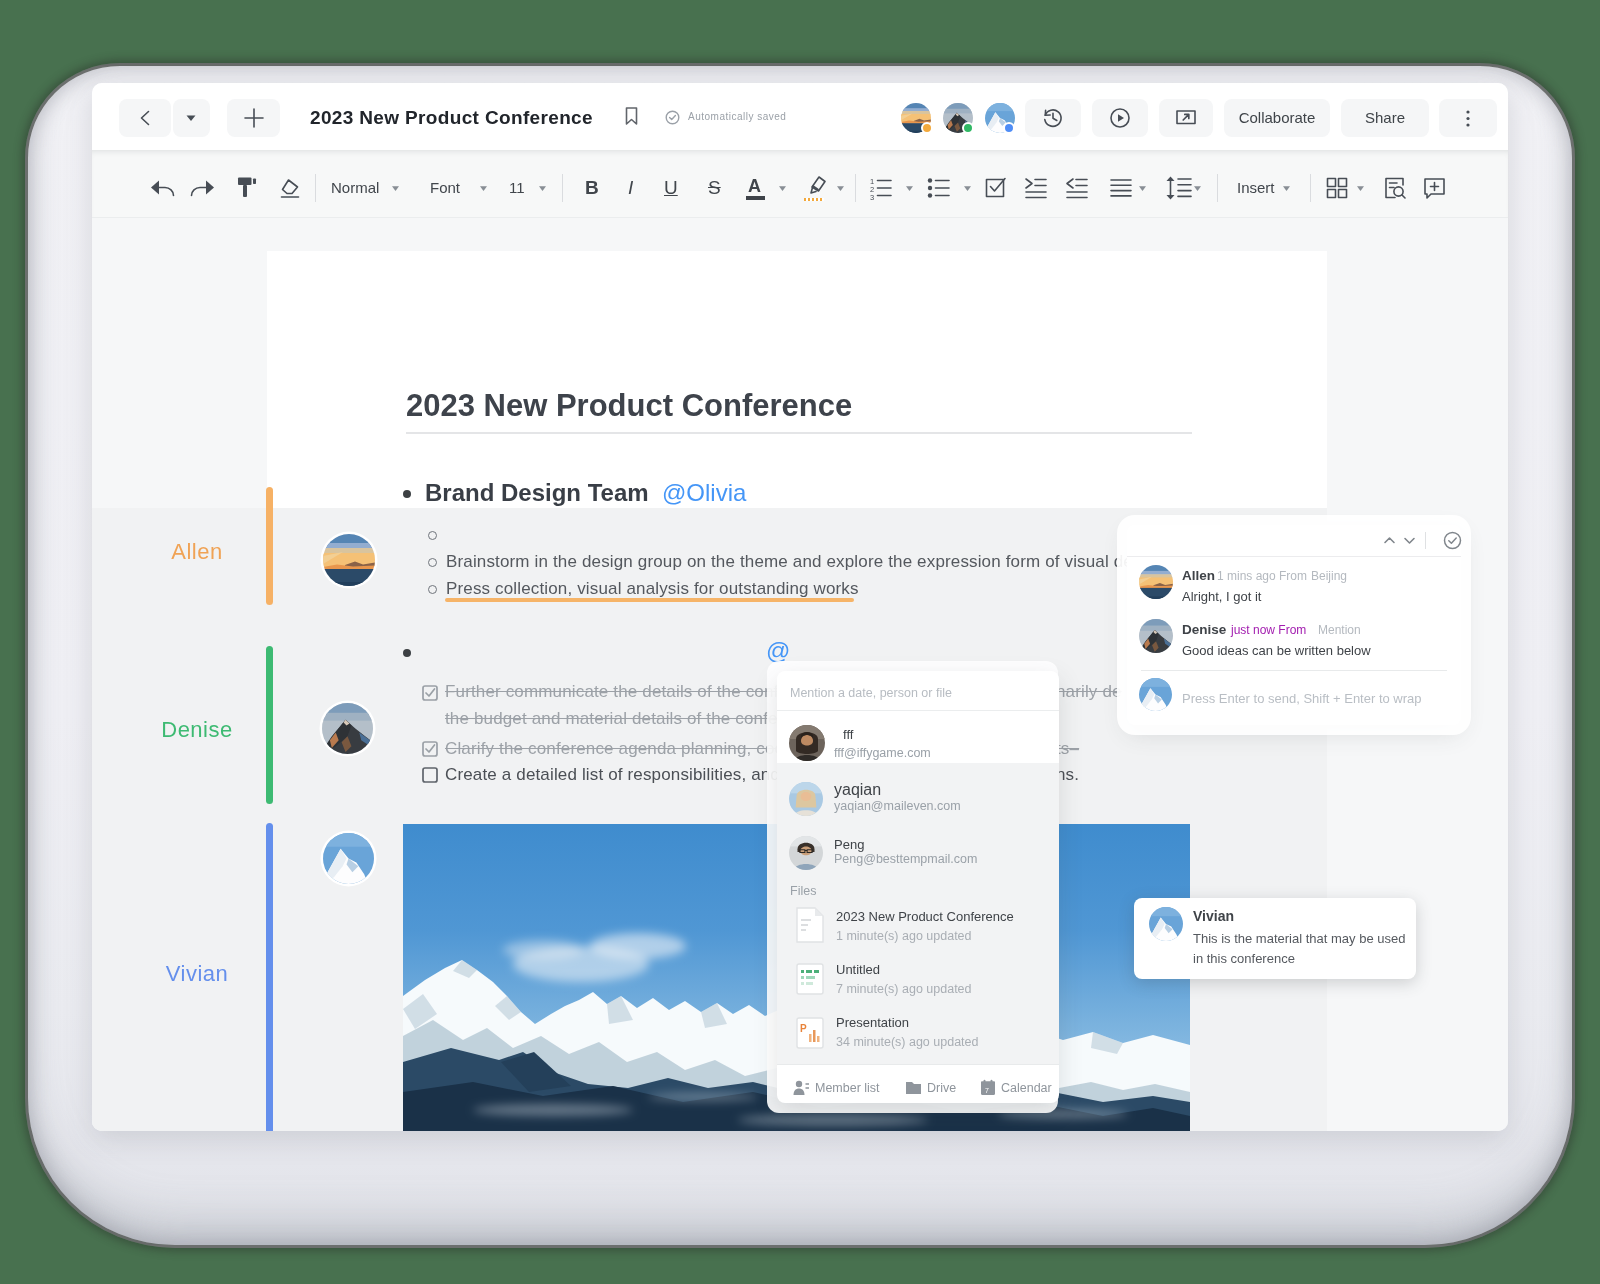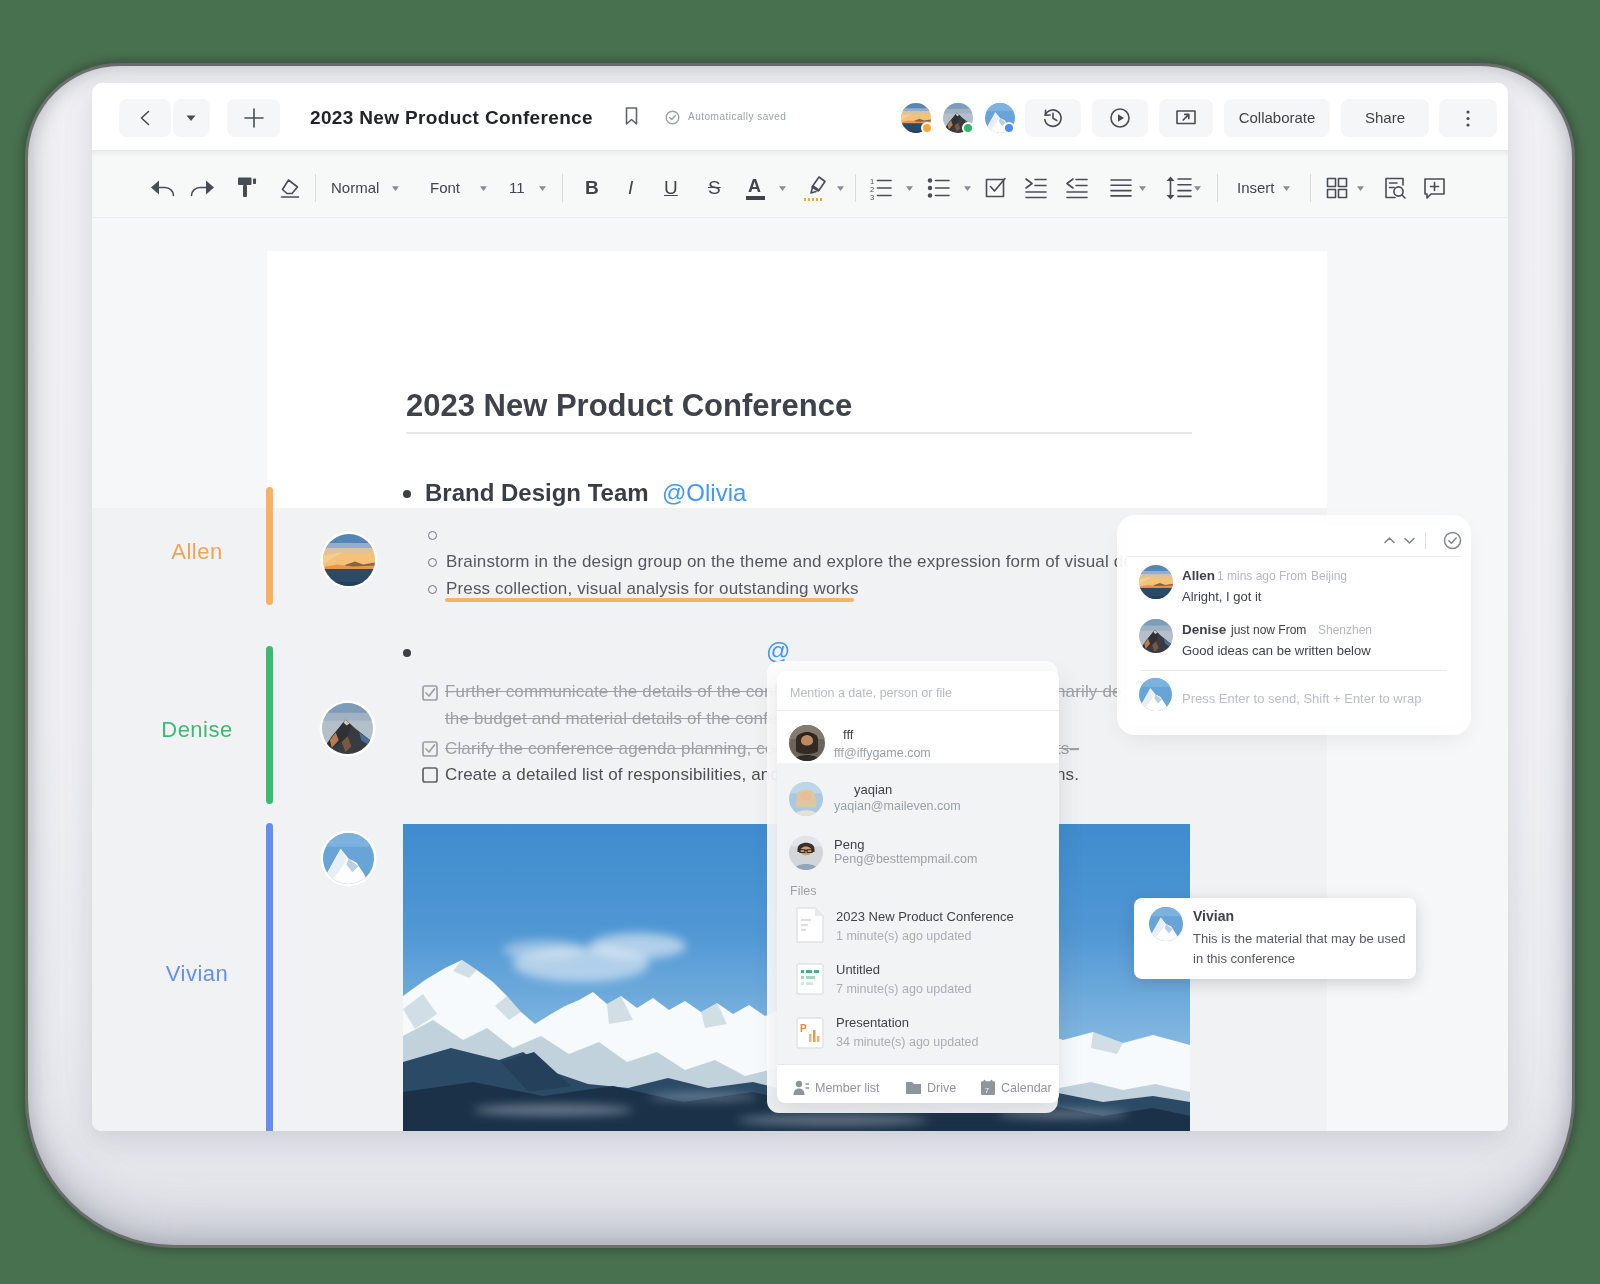--- a/index.html
+++ b/index.html
@@ -274,21 +274,21 @@
   <div class="abs" style="left:0;top:39px;width:282px;height:1px;background:#ebedee;"></div>
   <div class="abs" style="left:0;top:92px;width:282px;height:301px;background:#f2f3f4;"></div>
   <div class="av" style="left:12px;top:54px;width:36px;height:36px;"><svg width="36" height="36">
         <use href="#p-fff"></use>
       </svg></div>
   <div class="abs nm" style="left:66px;top:55px;height:18px;line-height:18px;font-size:13px;font-weight:normal;color:#3f4348;">fff</div>
   <div class="abs sub" style="left:57px;top:74px;height:17px;line-height:17px;font-size:12.5px;">fff@iffygame.com</div>
   <div class="av" style="left:12px;top:111px;width:34px;height:34px;"><svg width="34" height="34">
         <use href="#p-yaqian"></use>
       </svg></div>
-  <div class="abs nm" style="left:57px;top:110px;height:18px;line-height:18px;font-size:13px;font-weight:normal;color:#3f4348;margin-left:20px;">yaqian</div>
+  <div class="abs nm" style="left:57px;top:110px;height:18px;line-height:18px;font-size:16px;font-weight:normal;color:#3f4348;">yaqian</div>
   <div class="abs sub" style="left:57px;top:127px;height:17px;line-height:17px;font-size:12.5px;">yaqian@maileven.com</div>
   <div class="av" style="left:12px;top:165px;width:34px;height:34px;"><svg width="34" height="34">
         <use href="#p-peng"></use>
       </svg></div>
   <div class="abs nm" style="left:57px;top:165px;height:18px;line-height:18px;font-size:13px;font-weight:normal;color:#3f4348;">Peng</div>
   <div class="abs sub" style="left:57px;top:180px;height:17px;line-height:17px;font-size:12.5px;">Peng@besttempmail.com</div>
   <div class="abs sub" style="left:13px;top:211px;height:18px;line-height:18px;font-size:12.5px;">Files</div>
   <svg class="abs" style="left:18px;top:235px;" width="30" height="38" viewBox="0 0 30 38">
       <path d="M2 2 H20 L28 10 V36 H2 Z" fill="#fff" stroke="#e0e2e4" stroke-width="1.4"></path>
       <path d="M20 2 L20 10 H28 Z" fill="#e8eaec"></path>
@@ -354,22 +354,22 @@
         <use href="#sunset"></use>
       </svg></div>
   <div class="abs nm" style="left:55px;top:42px;height:18px;line-height:18px;font-size:13.5px;">Allen</div>
   <div class="abs" style="left:90px;top:43px;height:16px;line-height:16px;font-size:12px;color:#b4b9bf;">1 mins ago From</div>
   <div class="abs" style="left:184px;top:43px;height:16px;line-height:16px;font-size:12px;color:#b4b9bf;">Beijing</div>
   <div class="abs" style="left:55px;top:63px;height:18px;line-height:18px;font-size:13px;color:#3f4348;">Alright, I got it</div>
   <div class="av" style="left:12px;top:94px;width:34px;height:34px;"><svg width="34" height="34">
         <use href="#darkpeak"></use>
       </svg></div>
   <div class="abs nm" style="left:55px;top:96px;height:18px;line-height:18px;font-size:13.5px;">Denise</div>
-  <div class="abs" style="left:104px;top:97px;height:16px;line-height:16px;font-size:12px;color:#404040;">just now From</div>
-  <div class="abs" style="left:191px;top:97px;height:16px;line-height:16px;font-size:12px;color:#b4b9bf;">Shenzhen</div>
+  <div class="abs" style="left:104px;top:97px;height:16px;line-height:16px;font-size:12px;color:#a21caf;">just now From</div>
+  <div class="abs" style="left:191px;top:97px;height:16px;line-height:16px;font-size:12px;color:#b4b9bf;">Mention</div>
   <div class="abs" style="left:55px;top:117px;height:18px;line-height:18px;font-size:13px;color:#3f4348;">Good ideas can be written below</div>
   <div class="abs" style="left:14px;top:145px;width:306px;height:1px;background:#e8eaeb;"></div>
   <div class="av" style="left:12px;top:153px;width:33px;height:33px;"><svg width="33" height="33">
         <use href="#bluepeak"></use>
       </svg></div>
   <div class="abs" style="left:55px;top:165px;height:18px;line-height:18px;font-size:13px;color:#b9bec4;">Press Enter to send, Shift + Enter to wrap</div>
 </div>
 <div class="pop" id="tip" style="left:1134px;top:898px;width:282px;height:81px;border-radius:8px;box-shadow:0 4px 16px rgba(60,64,70,0.22);">
   <div class="av" style="left:15px;top:9px;width:34px;height:34px;"><svg width="34" height="34">
         <use href="#bluepeak"></use>

